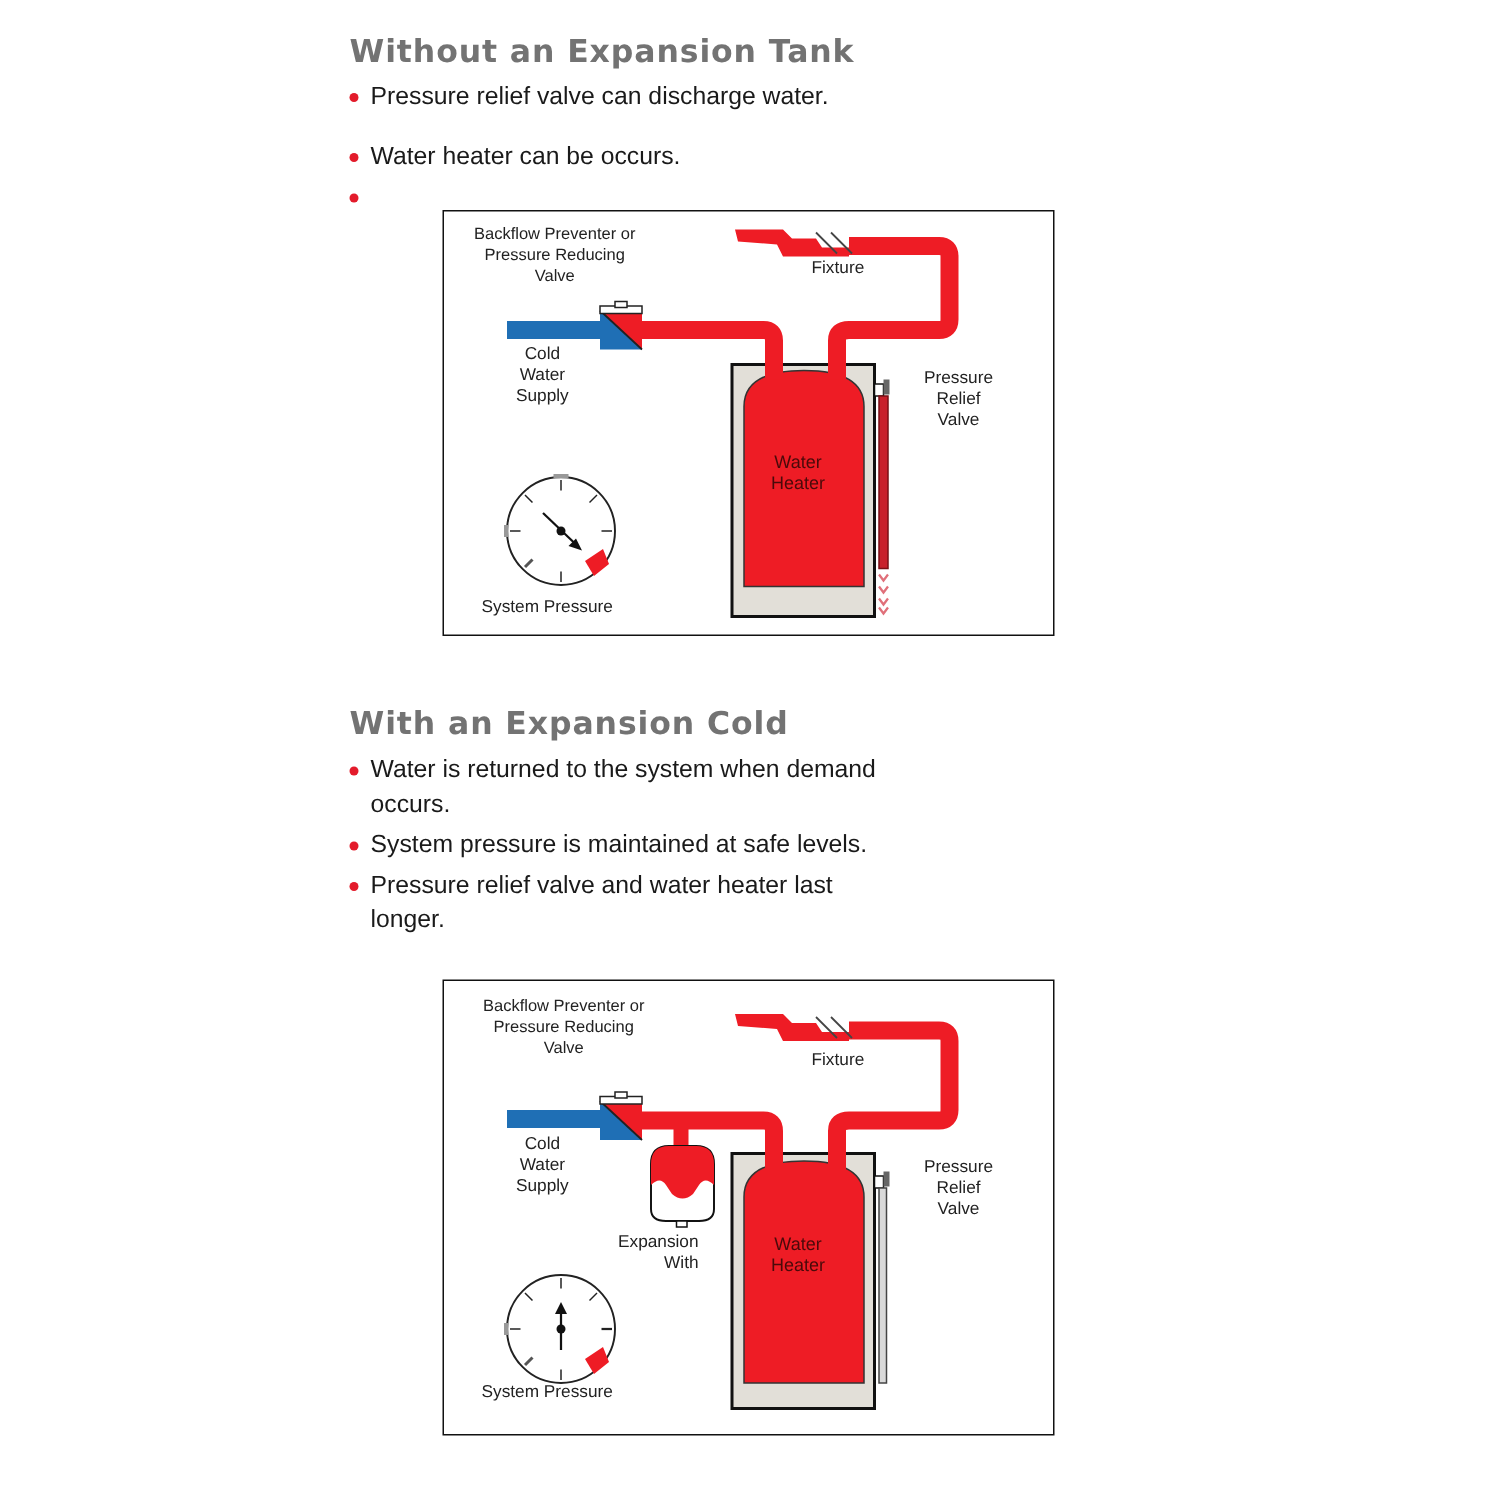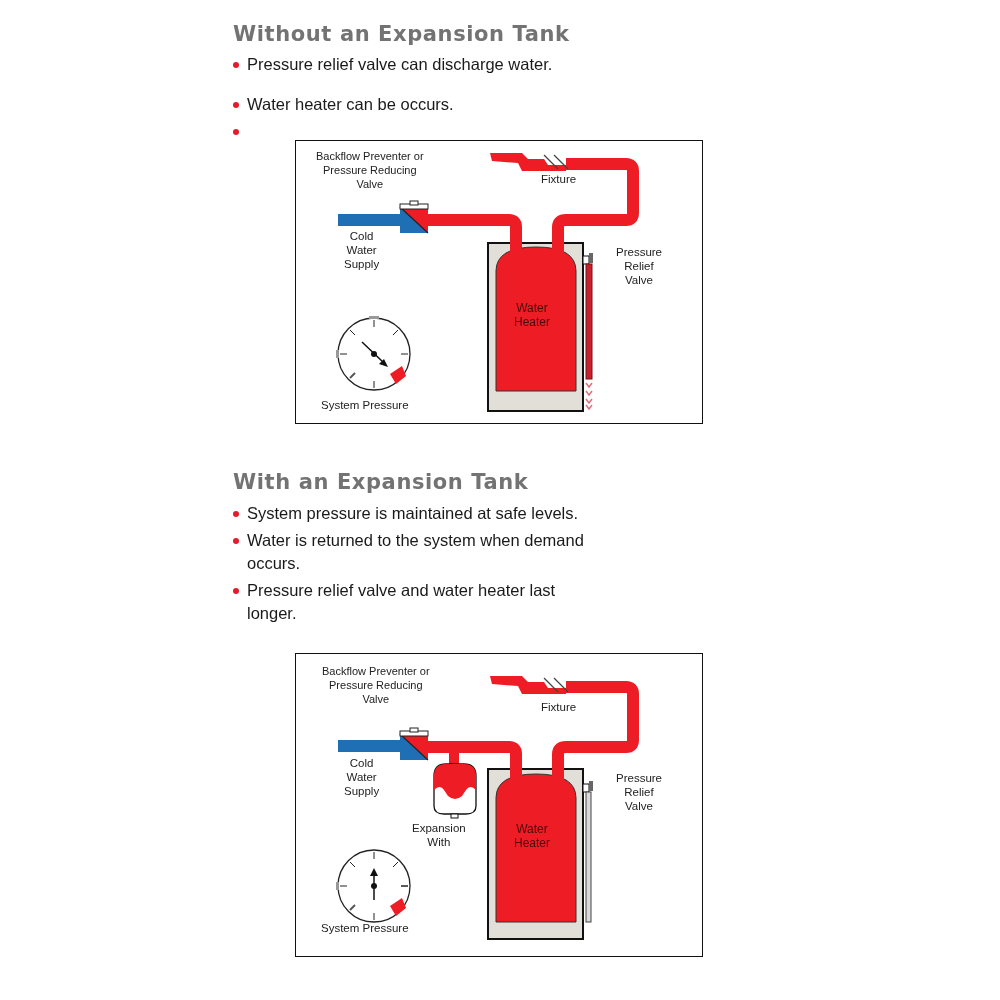--- a/index.html
+++ b/index.html
@@ -84,24 +84,24 @@
     <div>Relief</div>
     <div>Valve</div>
   </div>
   <div class="lbl lbl-heater" style="left:218px; top:160px;">
     <div>Water</div>
     <div>Heater</div>
   </div>
   <div class="lbl" style="left:25px; top:257px;">System Pressure</div>
 </div>
 
-<h2 class="heading" style="top:470px;">With an Expansion Tank</h2>
+<h2 class="heading" style="top:470px;">With an Expansion Cold</h2>
 <ul class="bullets" style="top:502px;">
+  <li style="width:340px;"><span class="dot"></span><span>Water is returned to the system when demand occurs.</span></li>
   <li><span class="dot"></span><span>System pressure is maintained at safe levels.</span></li>
-  <li style="width:340px;"><span class="dot"></span><span>Water is returned to the system when demand occurs.</span></li>
   <li style="width:340px;"><span class="dot"></span><span>Pressure relief valve and water heater last longer.</span></li>
 </ul>
 
 <div class="panel" style="top:653px; height:302px;">
   <svg width="406" height="302" viewBox="0 0 406 302">
 
     <rect x="192" y="115" width="95" height="170" fill="#e2dfd8" stroke="#111" stroke-width="2"></rect>
     <path d="M200 268 L200 144 Q200 120 240 120 Q280 120 280 144 L280 268 Z" fill="#ee1c25" stroke="#333" stroke-width="1"></path>
 
     <rect x="42" y="86" width="62" height="12" fill="#1f6fb5"></rect>
@@ -149,21 +149,21 @@
     <div>Backflow Preventer or</div>
     <div>Pressure Reducing</div>
     <div>Valve</div>
   </div>
   <div class="lbl" style="left:245px; top:46px;">Fixture</div>
   <div class="lbl" style="left:48px; top:102px;">
     <div>Cold</div>
     <div>Water</div>
     <div>Supply</div>
   </div>
-  <div class="lbl" style="left:116px; top:167px;">
+  <div class="lbl" style="left:116px; top:167px;text-align:right;">
     <div>Expansion</div>
     <div>With</div>
   </div>
   <div class="lbl" style="left:320px; top:117px;">
     <div>Pressure</div>
     <div>Relief</div>
     <div>Valve</div>
   </div>
   <div class="lbl lbl-heater" style="left:218px; top:168px;">
     <div>Water</div>

